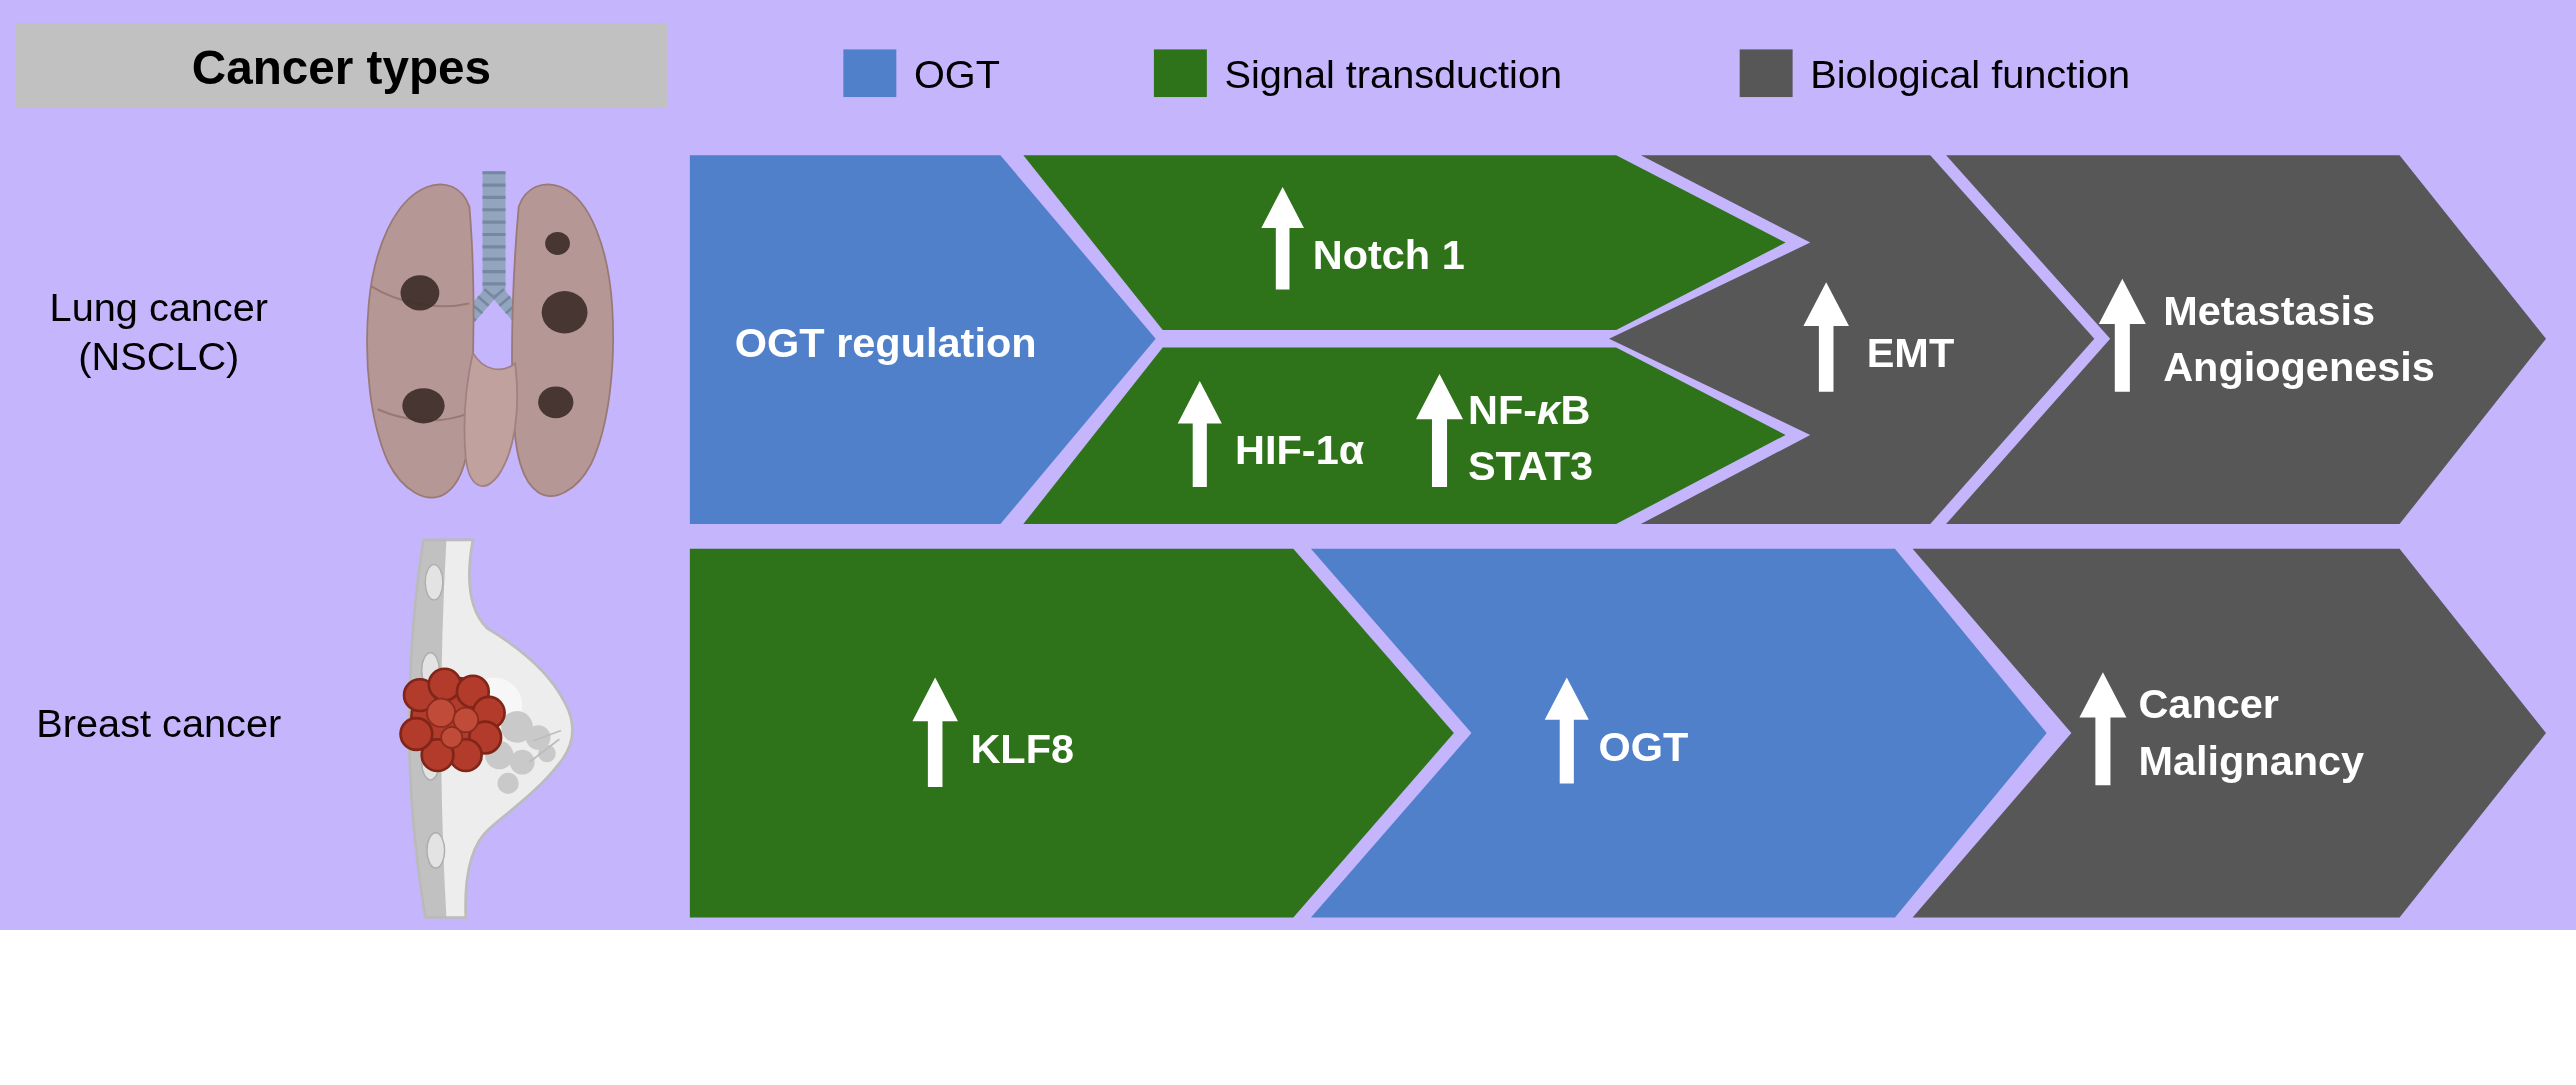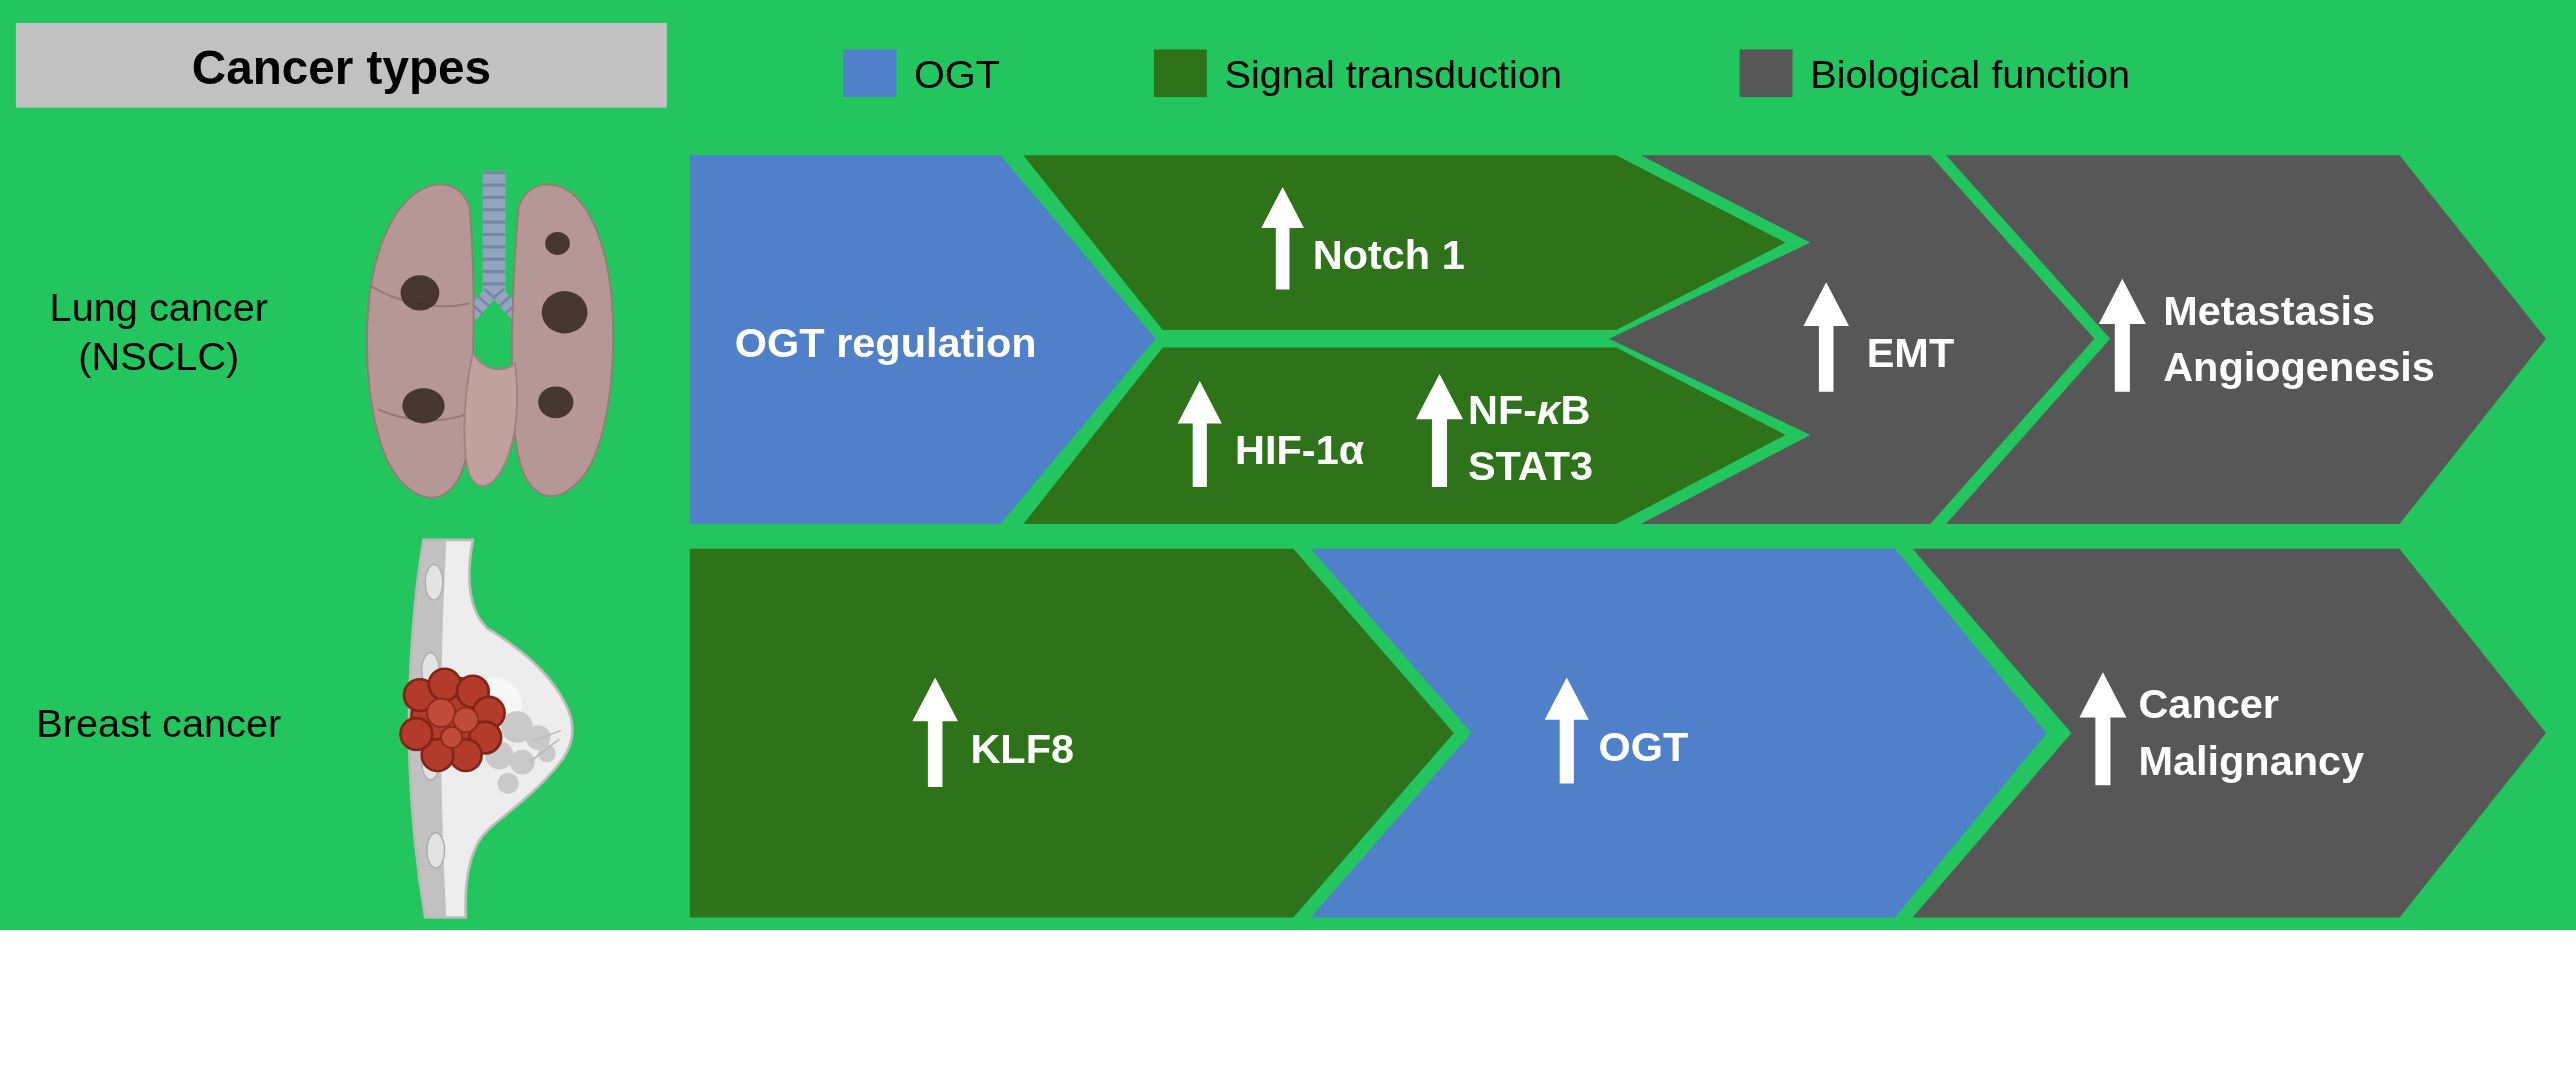--- a/index.html
+++ b/index.html
@@ -1,16 +1,16 @@
 <!DOCTYPE html>
 <html style="font-size:8.2px"><head>
 <meta charset="utf-8">
 <style>
   html,body{margin:0;padding:0;background:#ffffff;}
-  .figure-wrap{width:100%;background:#22c55e;}
+  .figure-wrap{width:100%;background:#c4b5fd;}
   svg{display:block;width:100%;height:auto;}
   text{font-family:"Liberation Sans","DejaVu Sans",sans-serif;}
   .hdr-title{font-size:27px;font-weight:bold;fill:#000;}
   .legend-label{font-size:22.5px;fill:#000;}
   .row-label{font-size:22.5px;fill:#000;}
   .stage-label{font-size:23.5px;font-weight:bold;fill:#ffffff;}
   .mid{text-anchor:middle;}
   .ctr{dominant-baseline:central;}
 </style>
 </head>

